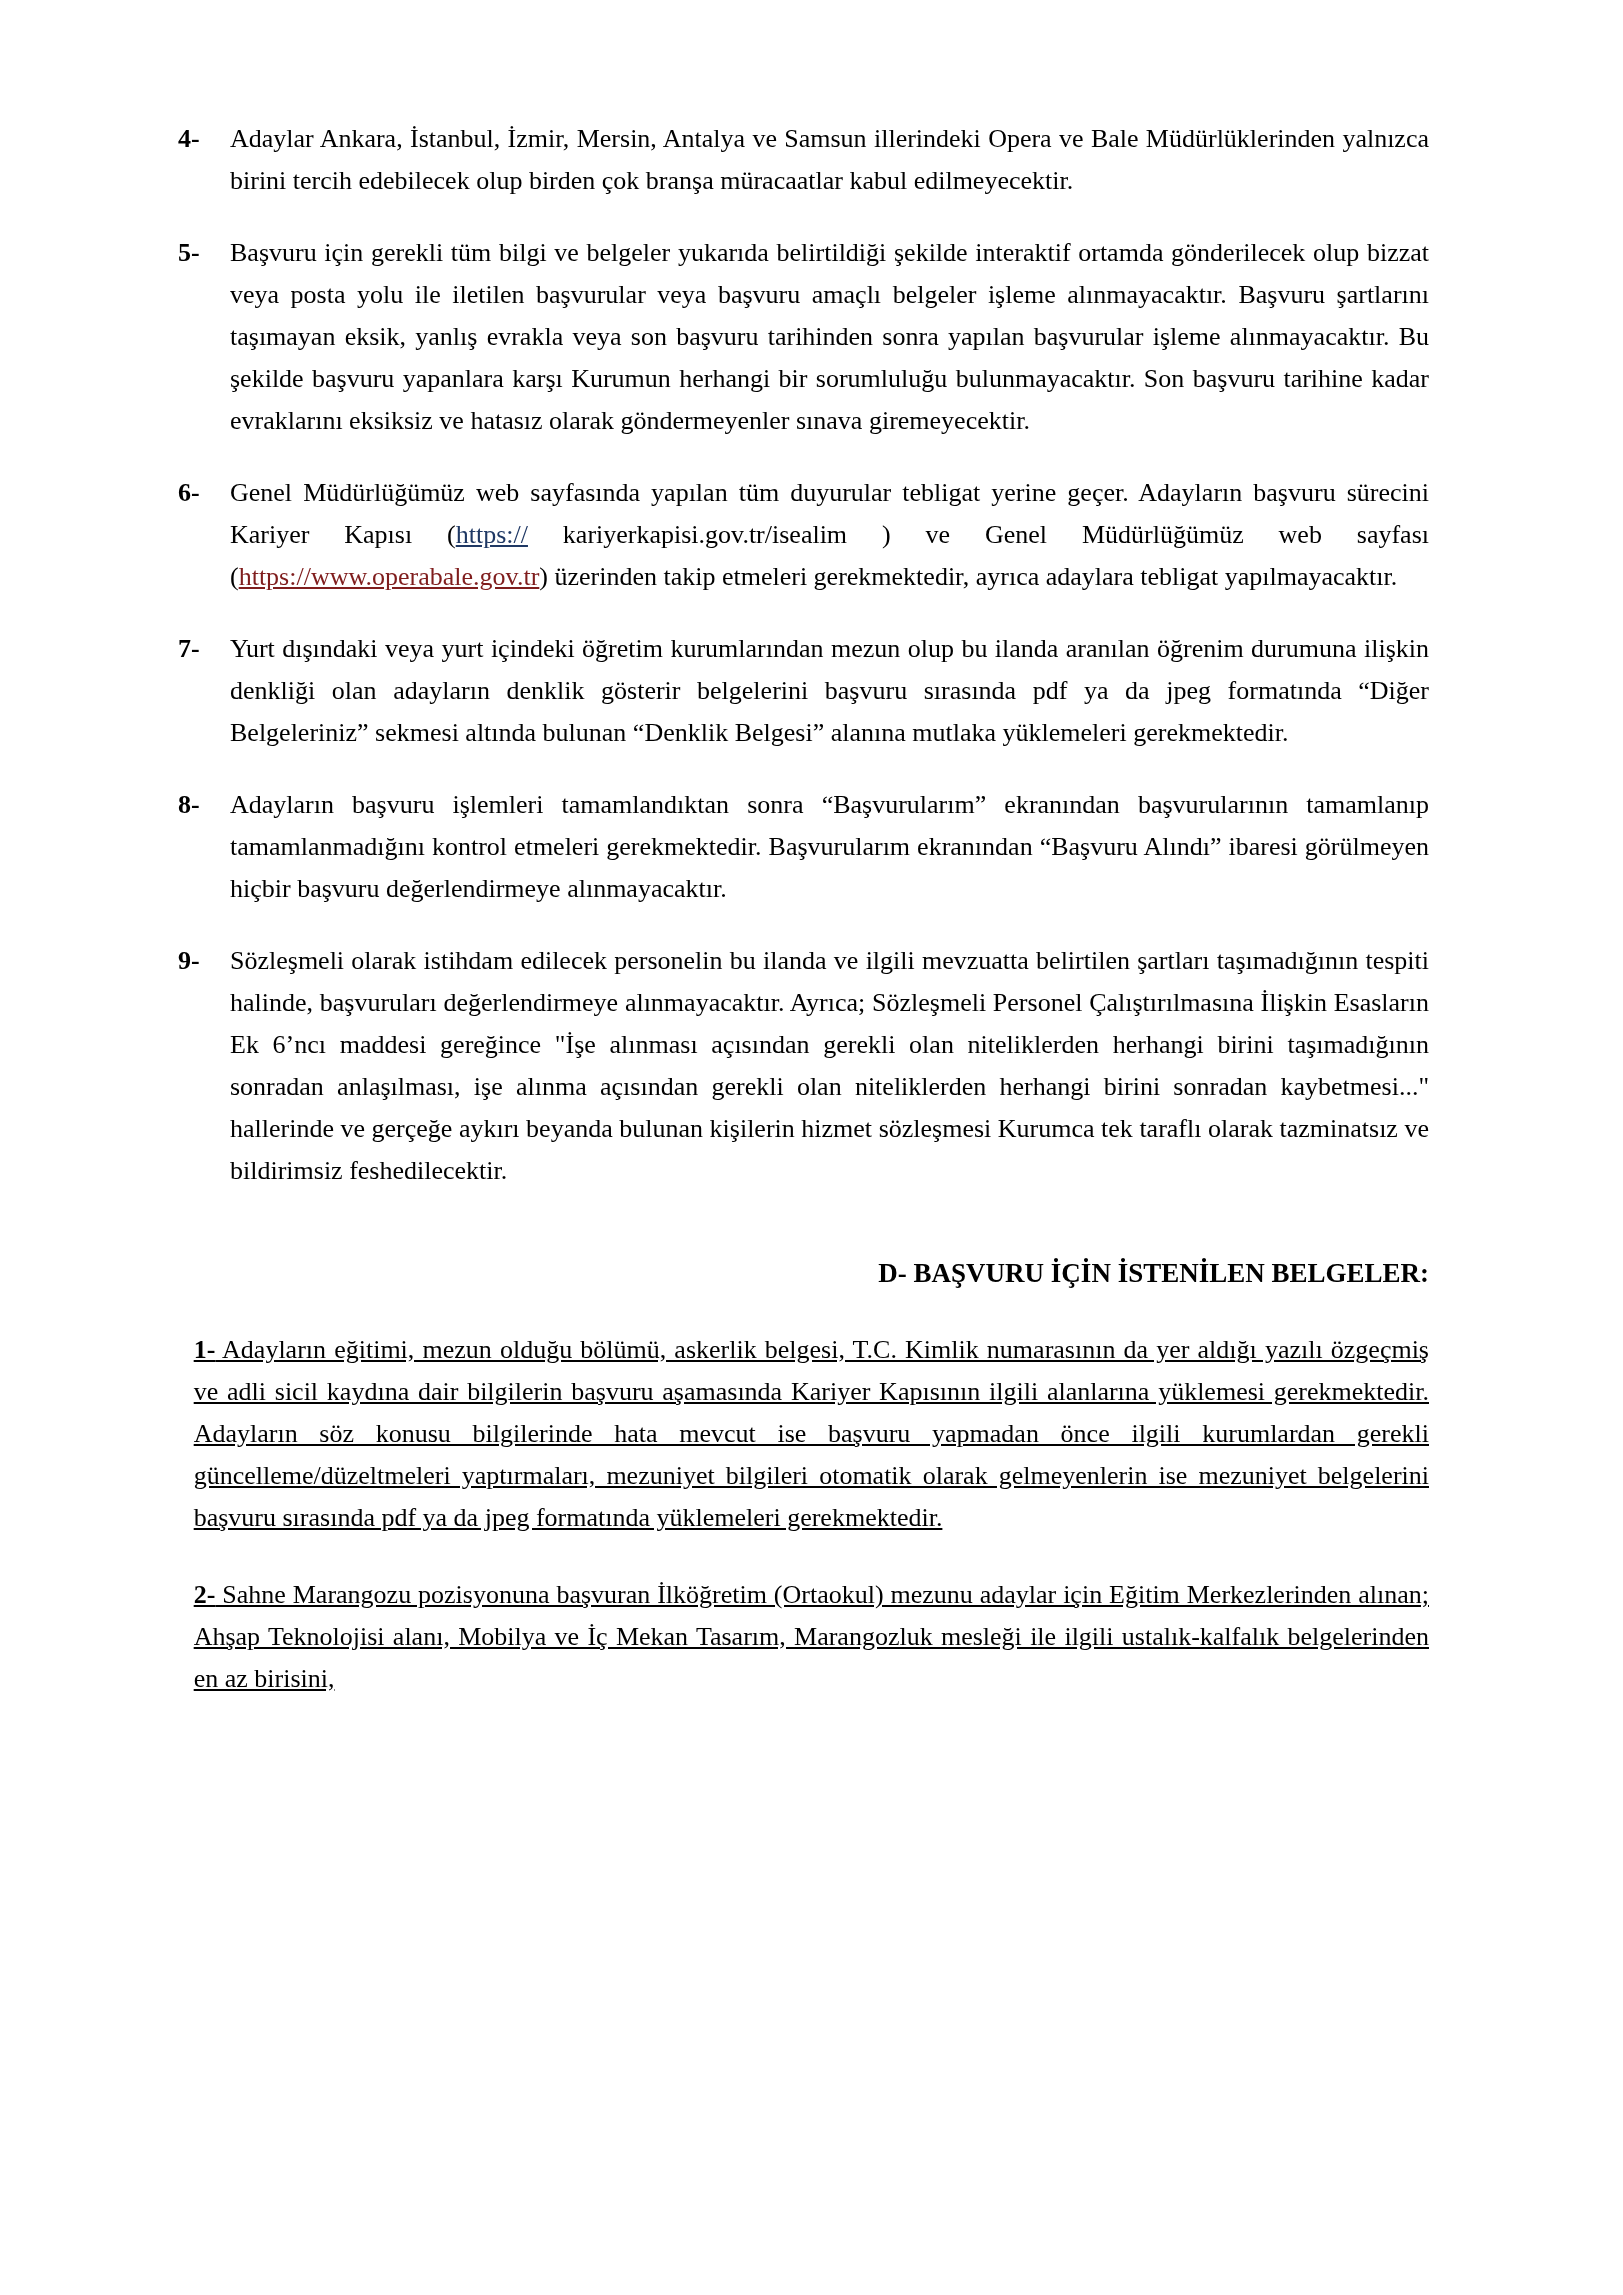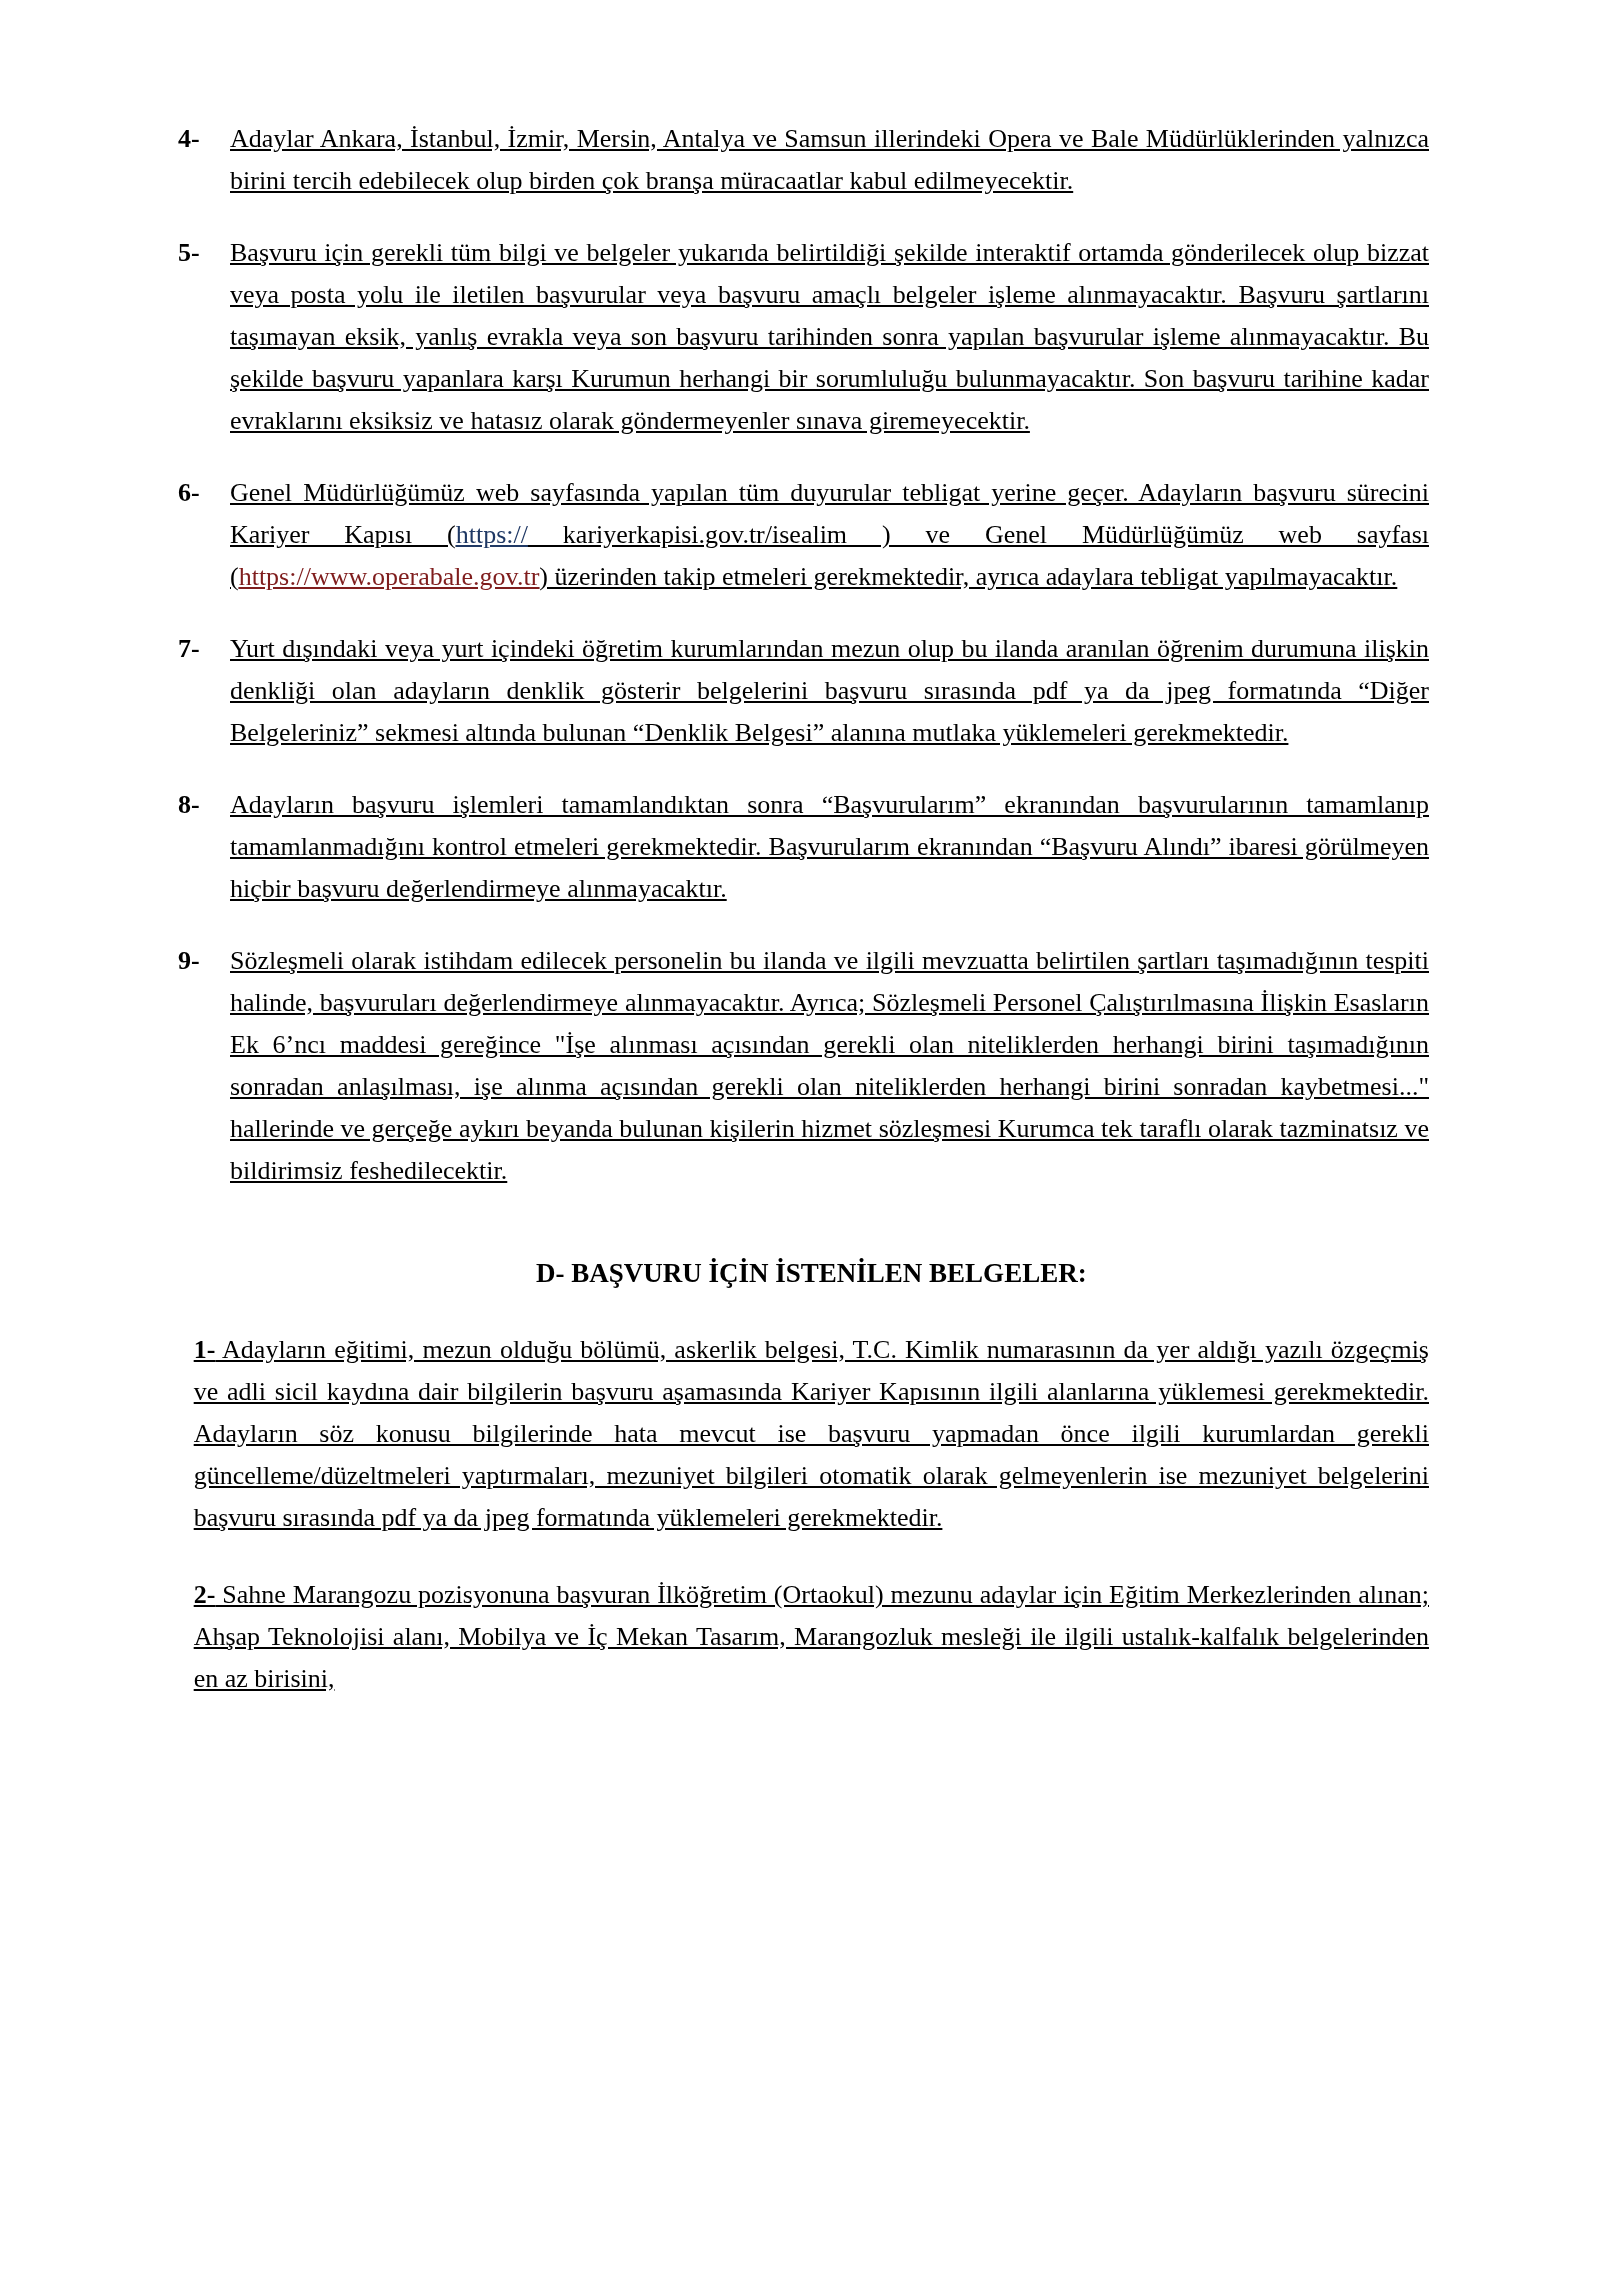--- a/index.html
+++ b/index.html
@@ -35,29 +35,29 @@
     text-justify: inter-word;
   }
   .num-item:last-child { margin-bottom: 0; }
   .num-marker {
     position: absolute;
     left: 0;
     top: 0;
     font-weight: bold;
     white-space: nowrap;
   }
-  .num-body { display: block; text-decoration: underline; }
+  .num-body { display: block; }
 
   
   .section-heading {
     font-weight: bold;
     font-size: 27px;
     line-height: 42px;
     margin: 60px 0 0 15.7px;
-    text-align: center;
+    text-align: right;
   }
 
   
   .d-para {
     margin: 35px 0 0 15.7px;
     text-align: justify;
     text-justify: inter-word;
     text-decoration: underline;
   }
   .d-para .lead {

